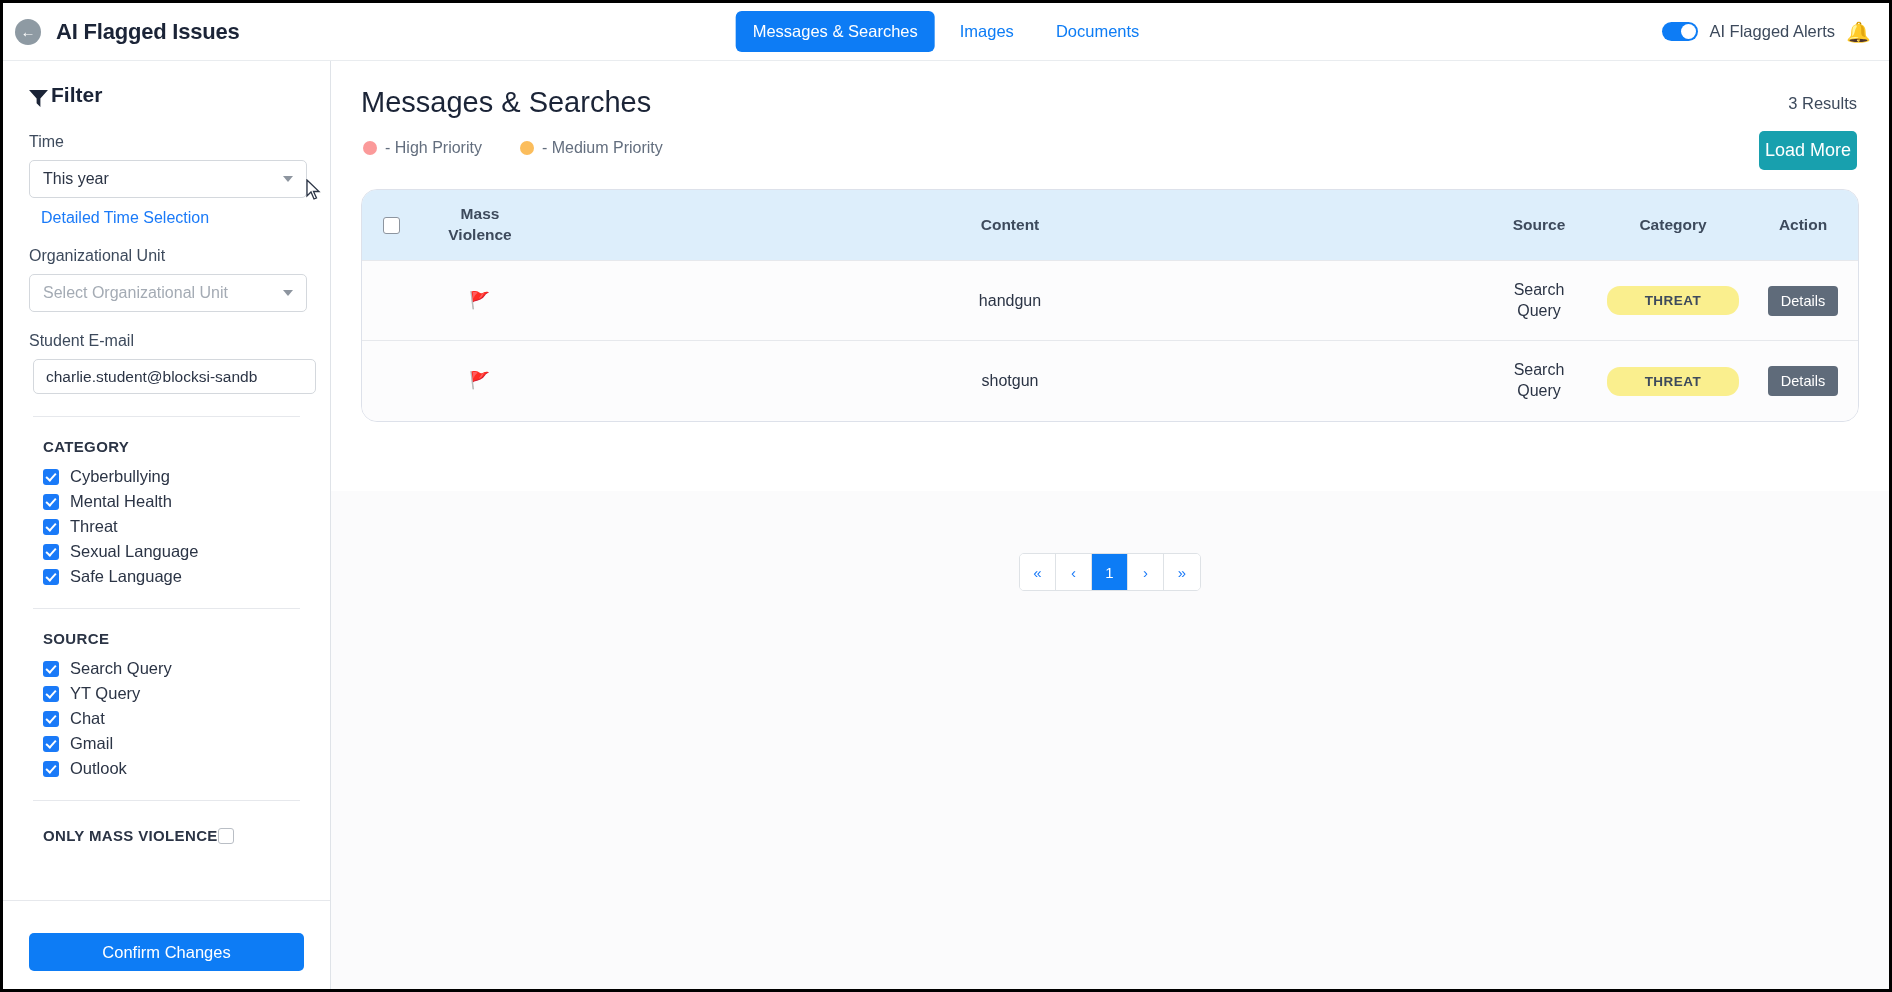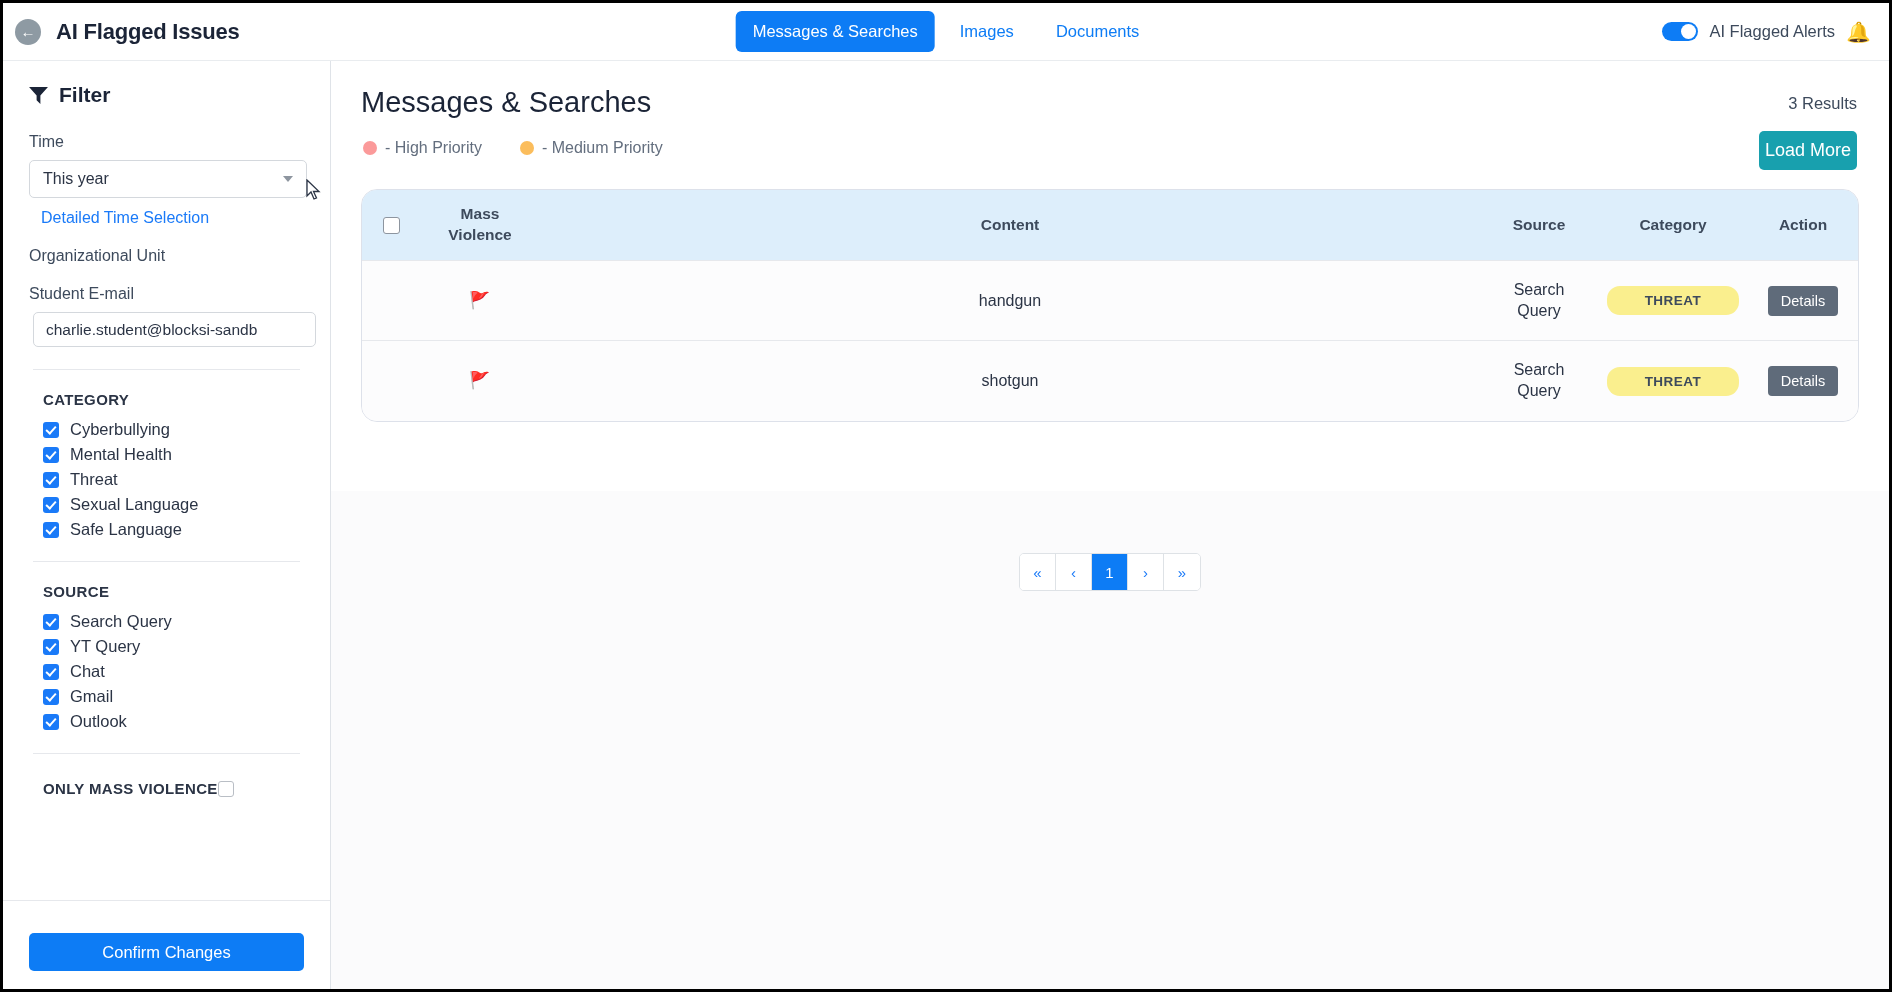--- a/index.html
+++ b/index.html
@@ -65,21 +65,21 @@
 
   
   .sidebar {
     position: absolute; top: 58px; left: 0; bottom: 0; width: 328px;
     background: #ffffff;
     border-right: 1px solid #dfe3e8;
     display: flex; flex-direction: column;
   }
   .sb-scroll { flex: 1 1 auto; padding: 22px 26px 0 26px; overflow: hidden; }
   .filter-head {
-    display: flex; align-items: center; gap: 11px;
+    display: flex; align-items: flex-end; gap: 3px;
     font-size: 21px; font-weight: bold; color: #1b2437;
     margin-bottom: 26px;
   }
   .funnel { width: 19px; height: 17px; display: block; }
   .fld-label { font-size: 16px; color: #3d4a5c; margin-bottom: 9px; }
   .select-box {
     width: 278px; height: 38px;
     border: 1px solid #d4d8dd; border-radius: 5px;
     background: #fff;
     display: flex; align-items: center; justify-content: space-between;
@@ -273,20 +273,24 @@
       </div>
 
       <div class="fld-label">Time</div>
       <div class="select-box">
         <span class="select-val">This year</span>
         <span class="caret"></span>
       </div>
       <span class="link-blue">Detailed Time Selection</span>
 
       <div class="fld-label gap-l">Organizational Unit</div>
+      <div class="select-box">
+        <span class="select-val ph">Select Organizational Unit</span>
+        <span class="caret"></span>
+      </div>
 
       <div class="fld-label gap-l">Student E-mail</div>
       <div class="email-wrap">
         <input class="email-input" type="text" value="charlie.student@blocksi-sandb" style="">
       </div>
 
       <div class="divider"></div>
 
       <div class="sec-title">CATEGORY</div>
       <div class="chk-row">

